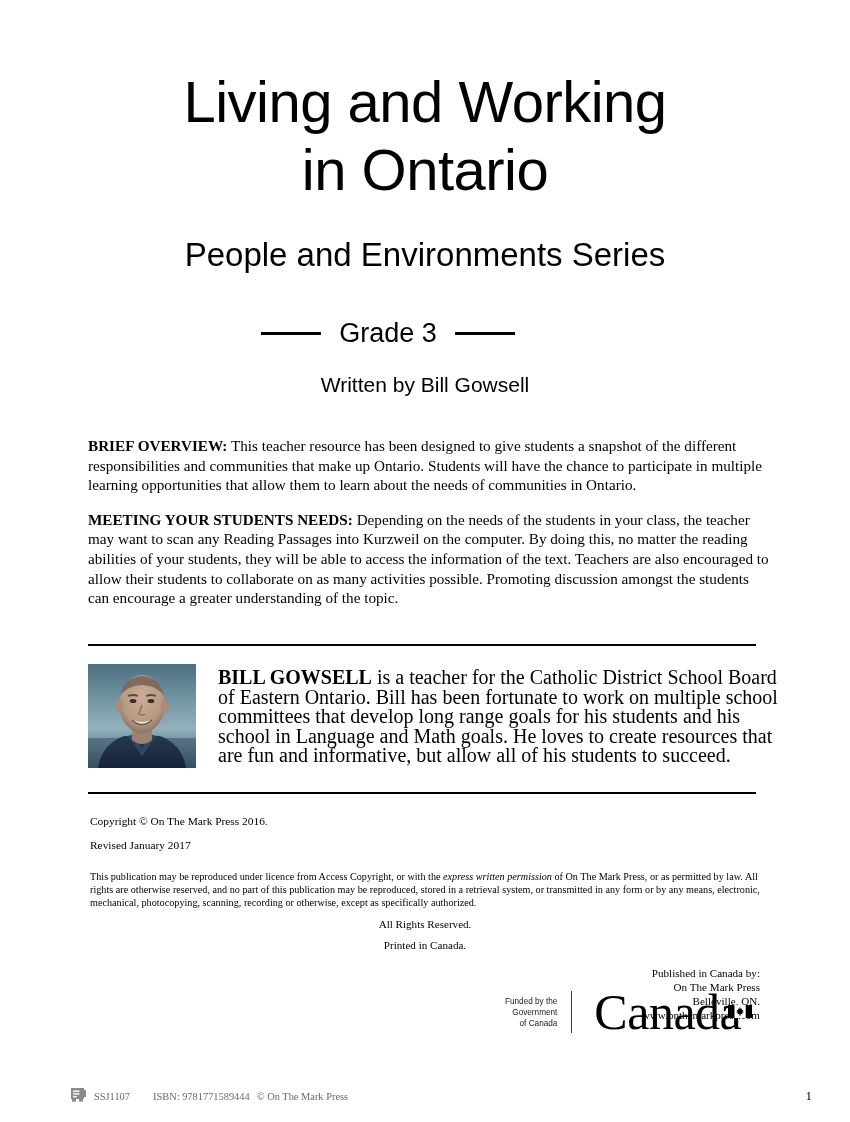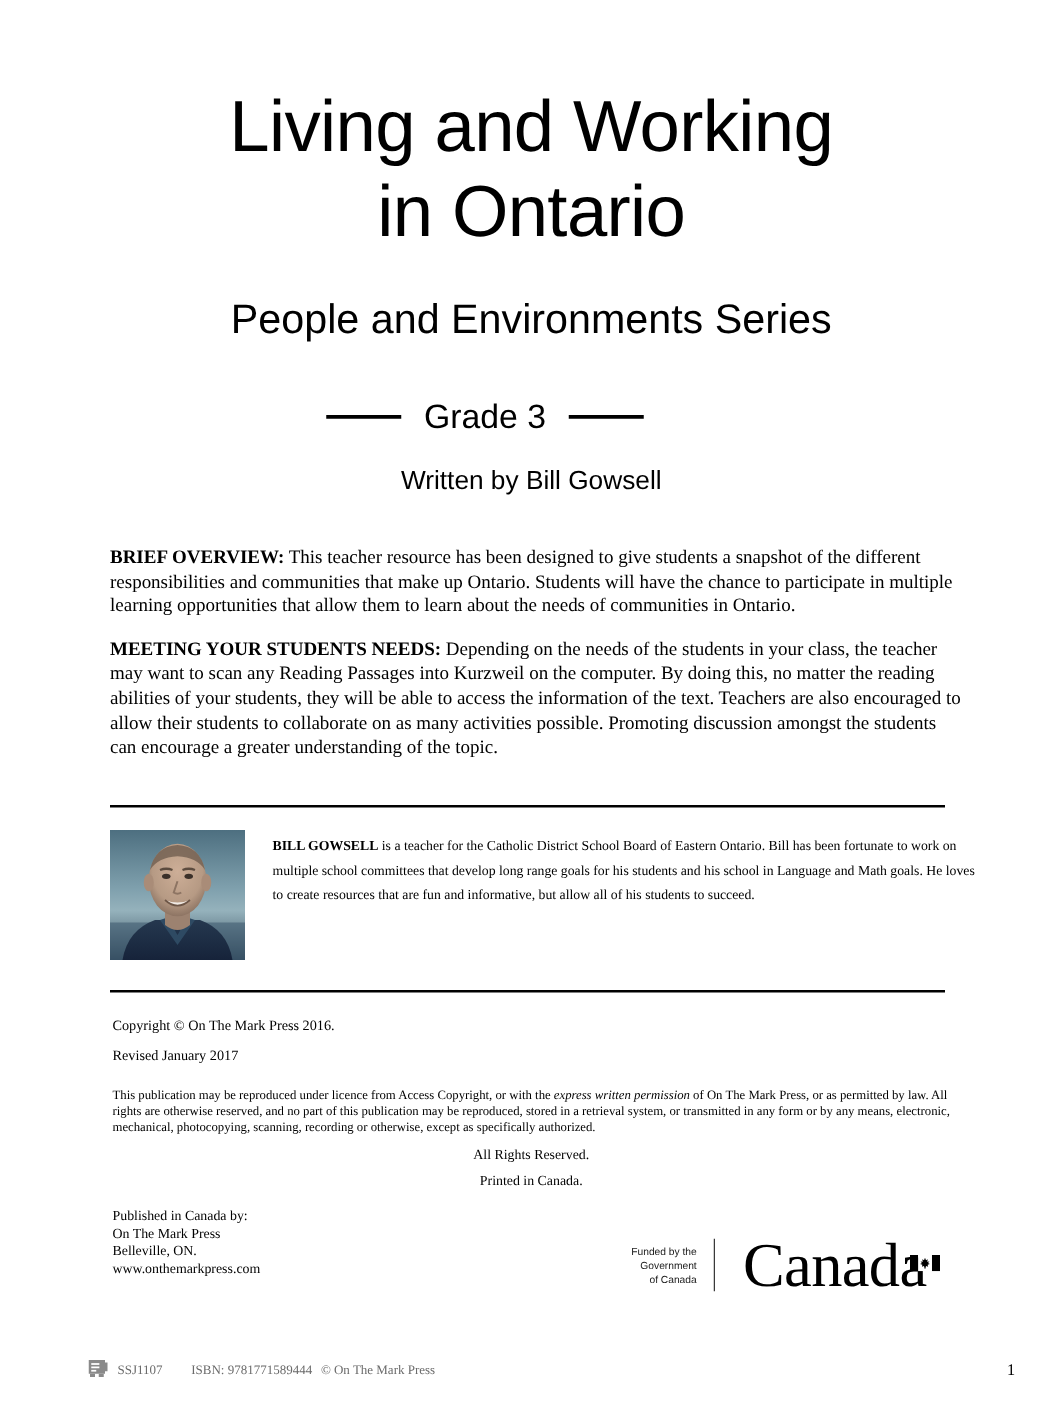--- a/index.html
+++ b/index.html
@@ -122,21 +122,21 @@
     width: 108px;
     height: 104px;
     flex: 0 0 108px;
     position: relative;
     overflow: hidden;
     background: #5d7f8e;
   }
   .bio-photo svg { display: block; }
   .bio-text {
     font-family: "Liberation Serif", serif;
-    font-size: 11px;
+    font-size: 20px;
     line-height: 19.6px;
     flex: 1 1 auto;
     padding-top: 4px;
   }
   .bio-text b { font-weight: bold; }
 
   
   .copy-block {
     position: absolute;
     left: 90px;
@@ -159,21 +159,21 @@
     font-size: 11.1px;
     line-height: 14px;
     margin: 7px 0 0 0;
     text-align: center;
   }
   .pub-block {
     font-size: 11.1px;
     line-height: 14.2px;
     margin: 14px 0 0 0;
   }
-  .pub-block div { white-space: nowrap; }
+  .pub-block div { white-space: nowrap; text-align: right; }
 
   
   .canada-logo {
     position: absolute;
     left: 505px;
     top: 986px;
     display: flex;
     align-items: center;
     gap: 0px;
   }

